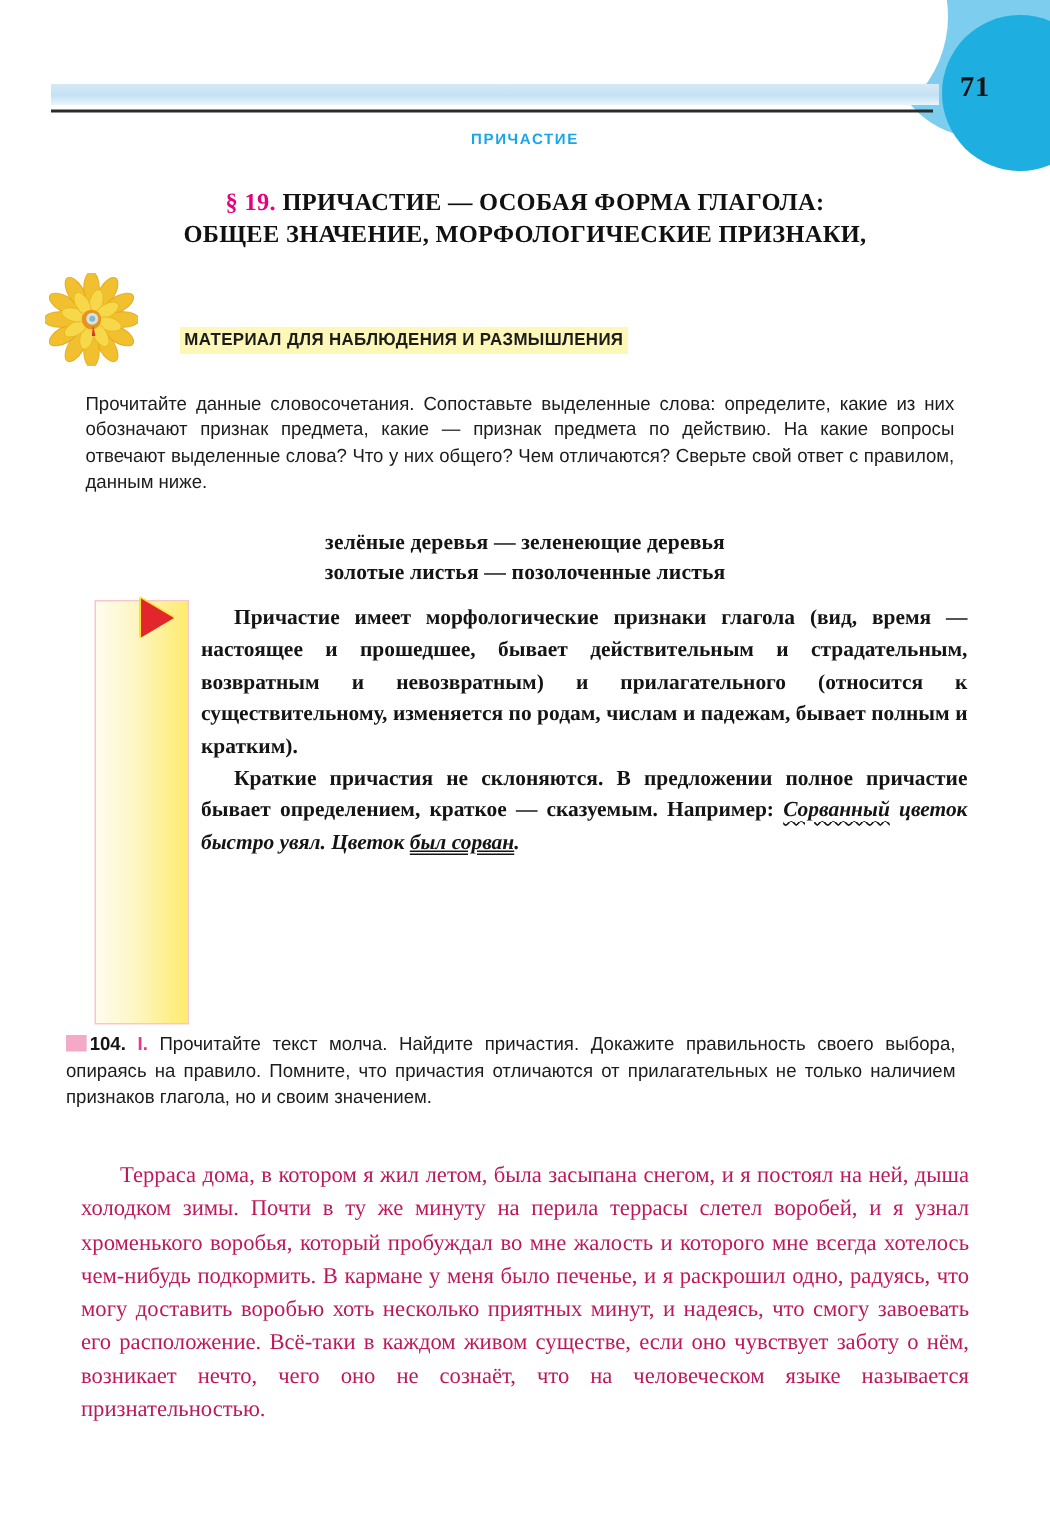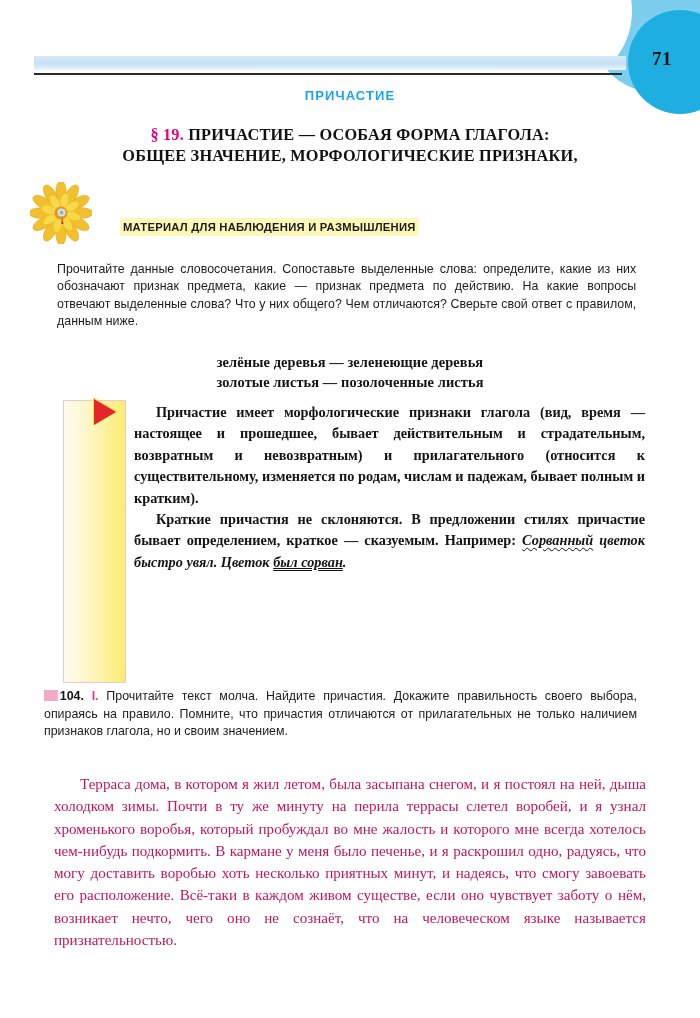--- a/index.html
+++ b/index.html
@@ -67,39 +67,39 @@
   .header-rule {
     position: absolute;
     left: 34px;
     top: 73px;
     width: 588px;
     height: 2px;
     background: #2b2b2b;
   }
   .page-number {
     position: absolute;
-    right: 28px;
+    right: 40px;
     top: 48px;
     font-family: "Liberation Serif", "DejaVu Serif", serif;
     font-weight: bold;
     font-size: 19px;
     color: #141414;
     letter-spacing: 0.5px;
   }
 
   
   .unit-title {
     position: absolute;
     left: 0;
     top: 88px;
     width: 700px;
     text-align: center;
     font-family: "Liberation Sans", "DejaVu Sans", sans-serif;
     font-weight: bold;
-    font-size: 13px;
+    font-size: 10px;
     letter-spacing: 1.1px;
     color: #18a6e8;
   }
 
   
   .section-heading {
     position: absolute;
     left: 58px;
     top: 124px;
     width: 584px;
@@ -347,21 +347,21 @@
 <div class="examples">
   <div>зелёные деревья — зеленеющие деревья</div>
   <div>золотые листья — позолоченные листья</div>
 </div>
 
 <div class="rule-box">
   <div class="rule-band"></div>
   <div class="rule-arrow"></div>
   <div class="rule-text">
     <p>Причастие имеет морфологические признаки глагола (вид, время — настоящее и прошедшее, бывает действительным и страдательным, возвратным и невозвратным) и прилагательного (относится к существительному, изменяется по родам, числам и падежам, бывает полным и кратким).</p>
-    <p><span>Краткие причастия не склоняются. В предложении стилях причастие бывает определением, краткое — сказуемым. Например: </span><span class="wavy-underline">Сорванный</span><i> цветок быстро увял. Цветок </i><span class="double-underline">был сорван</span><i>.</i></p>
+    <p><span>Краткие причастия не склоняются. В предложении полное причастие бывает определением, краткое — сказуемым. Например: </span><span class="wavy-underline">Сорванный</span><i> цветок быстро увял. Цветок </i><span class="double-underline">был сорван</span><i>.</i></p>
   </div>
 </div>
 
 <div class="exercise">
   <span class="ex-marker"></span><span class="ex-number">104.</span> <span class="ex-part">I.</span> <span>Прочитайте текст молча. Найдите причастия. Докажите правильность своего выбора, опираясь на правило. Помните, что причастия отличаются от прилагательных не только наличием признаков глагола, но и своим значением.</span>
 </div>
 
 <div class="passage">Терраса дома, в котором я жил летом, была засыпана снегом, и я постоял на ней, дыша холодком зимы. Почти в ту же минуту на перила террасы слетел воробей, и я узнал хроменького воробья, который пробуждал во мне жалость и которого мне всегда хотелось чем-нибудь подкормить. В кармане у меня было печенье, и я раскрошил одно, радуясь, что могу доставить воробью хоть несколько приятных минут, и надеясь, что смогу завоевать его расположение. Всё-таки в каждом живом существе, если оно чувствует заботу о нём, возникает нечто, чего оно не сознаёт, что на человеческом языке называется признательностью.</div>
 
 </body></html>

